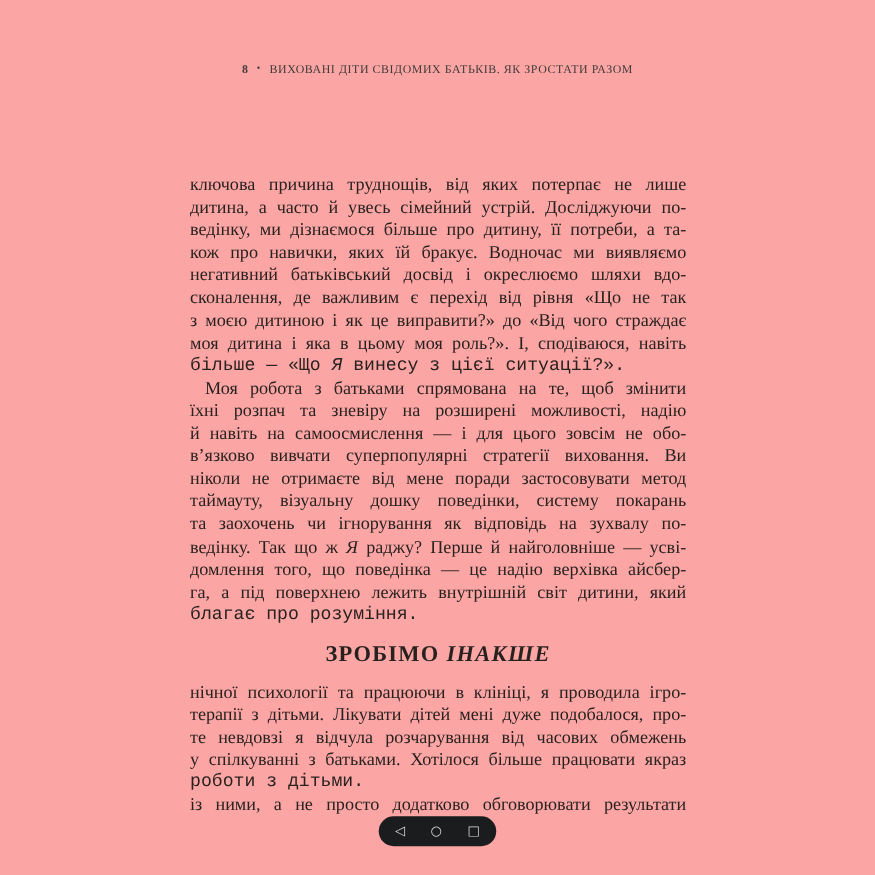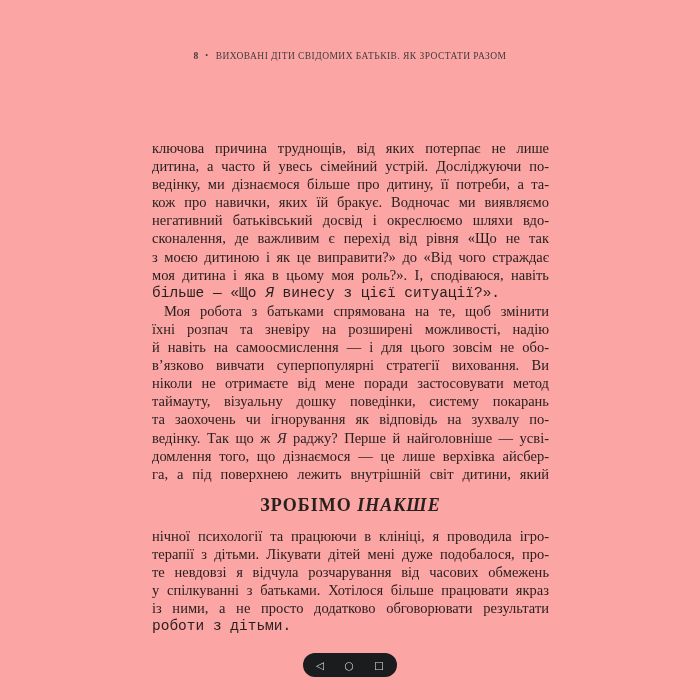--- a/index.html
+++ b/index.html
@@ -76,35 +76,36 @@
         </div>
         <div class="para">
           <div class="line indent">Моя робота з батьками спрямована на те, щоб змінити</div>
           <div class="line">їхні розпач та зневіру на розширені можливості, надію</div>
           <div class="line">й навіть на самоосмислення — і для цього зовсім не обо-</div>
           <div class="line">в’язково вивчати суперпопулярні стратегії виховання. Ви</div>
           <div class="line">ніколи не отримаєте від мене поради застосовувати метод</div>
           <div class="line">таймауту, візуальну дошку поведінки, систему покарань</div>
           <div class="line">та заохочень чи ігнорування як відповідь на зухвалу по-</div>
           <div class="line">ведінку. Так що ж <i>Я</i> раджу? Перше й найголовніше — усві-</div>
-          <div class="line">домлення того, що дізнаємося — це лише верхівка айсбер-</div>
+          <div class="line">домлення того, що поведінка — це надію верхівка айсбер-</div>
           <div class="line">га, а під поверхнею лежить внутрішній світ дитини, який</div>
+          <div class="line last">благає про розуміння.</div>
         </div>
       </div>
 
     <h2 class="section-heading"><span class="hd-normal">ЗРОБІМО</span> <span class="hd-italic">ІНАКШЕ</span></h2>
 
     <div>
         <div class="para">
           <div class="line">нічної психології та працюючи в клініці, я проводила ігро-</div>
           <div class="line">терапії з дітьми. Лікувати дітей мені дуже подобалося, про-</div>
           <div class="line">те невдовзі я відчула розчарування від часових обмежень</div>
           <div class="line">у спілкуванні з батьками. Хотілося більше працювати якраз</div>
+          <div class="line last">роботи з дітьми.</div>
           <div class="line">із ними, а не просто додатково обговорювати результати</div>
-          <div class="line last">роботи з дітьми.</div>
         </div>
       </div>
   </div>
 
   <div class="nav-pill">
     <span class="nav-icon">◁</span>
     <span class="nav-icon">○</span>
     <span class="nav-icon">□</span>
   </div>
 

